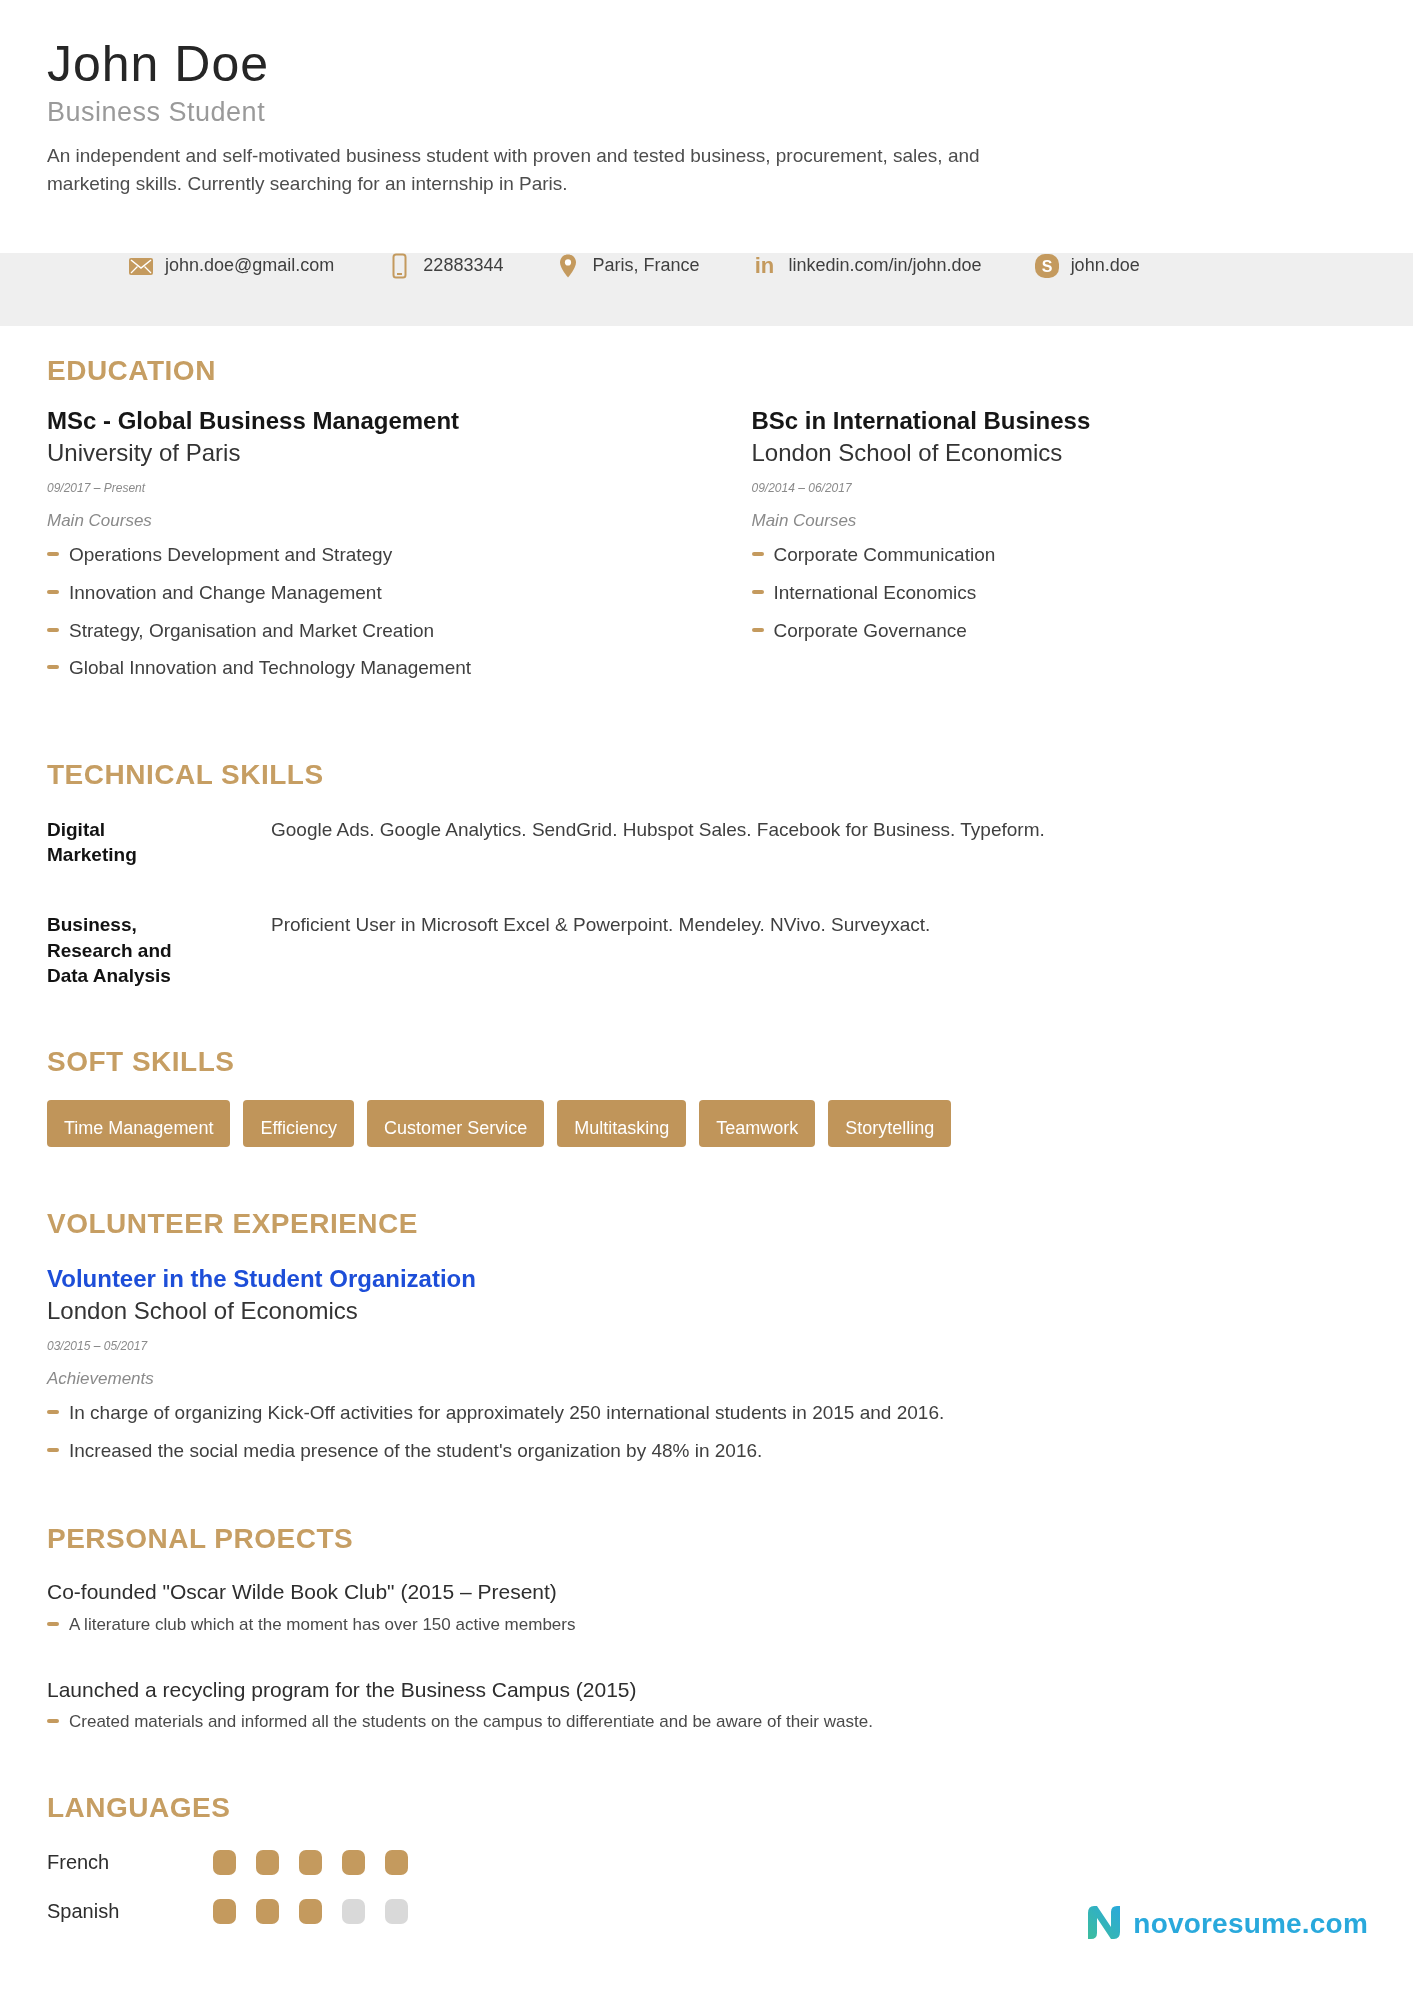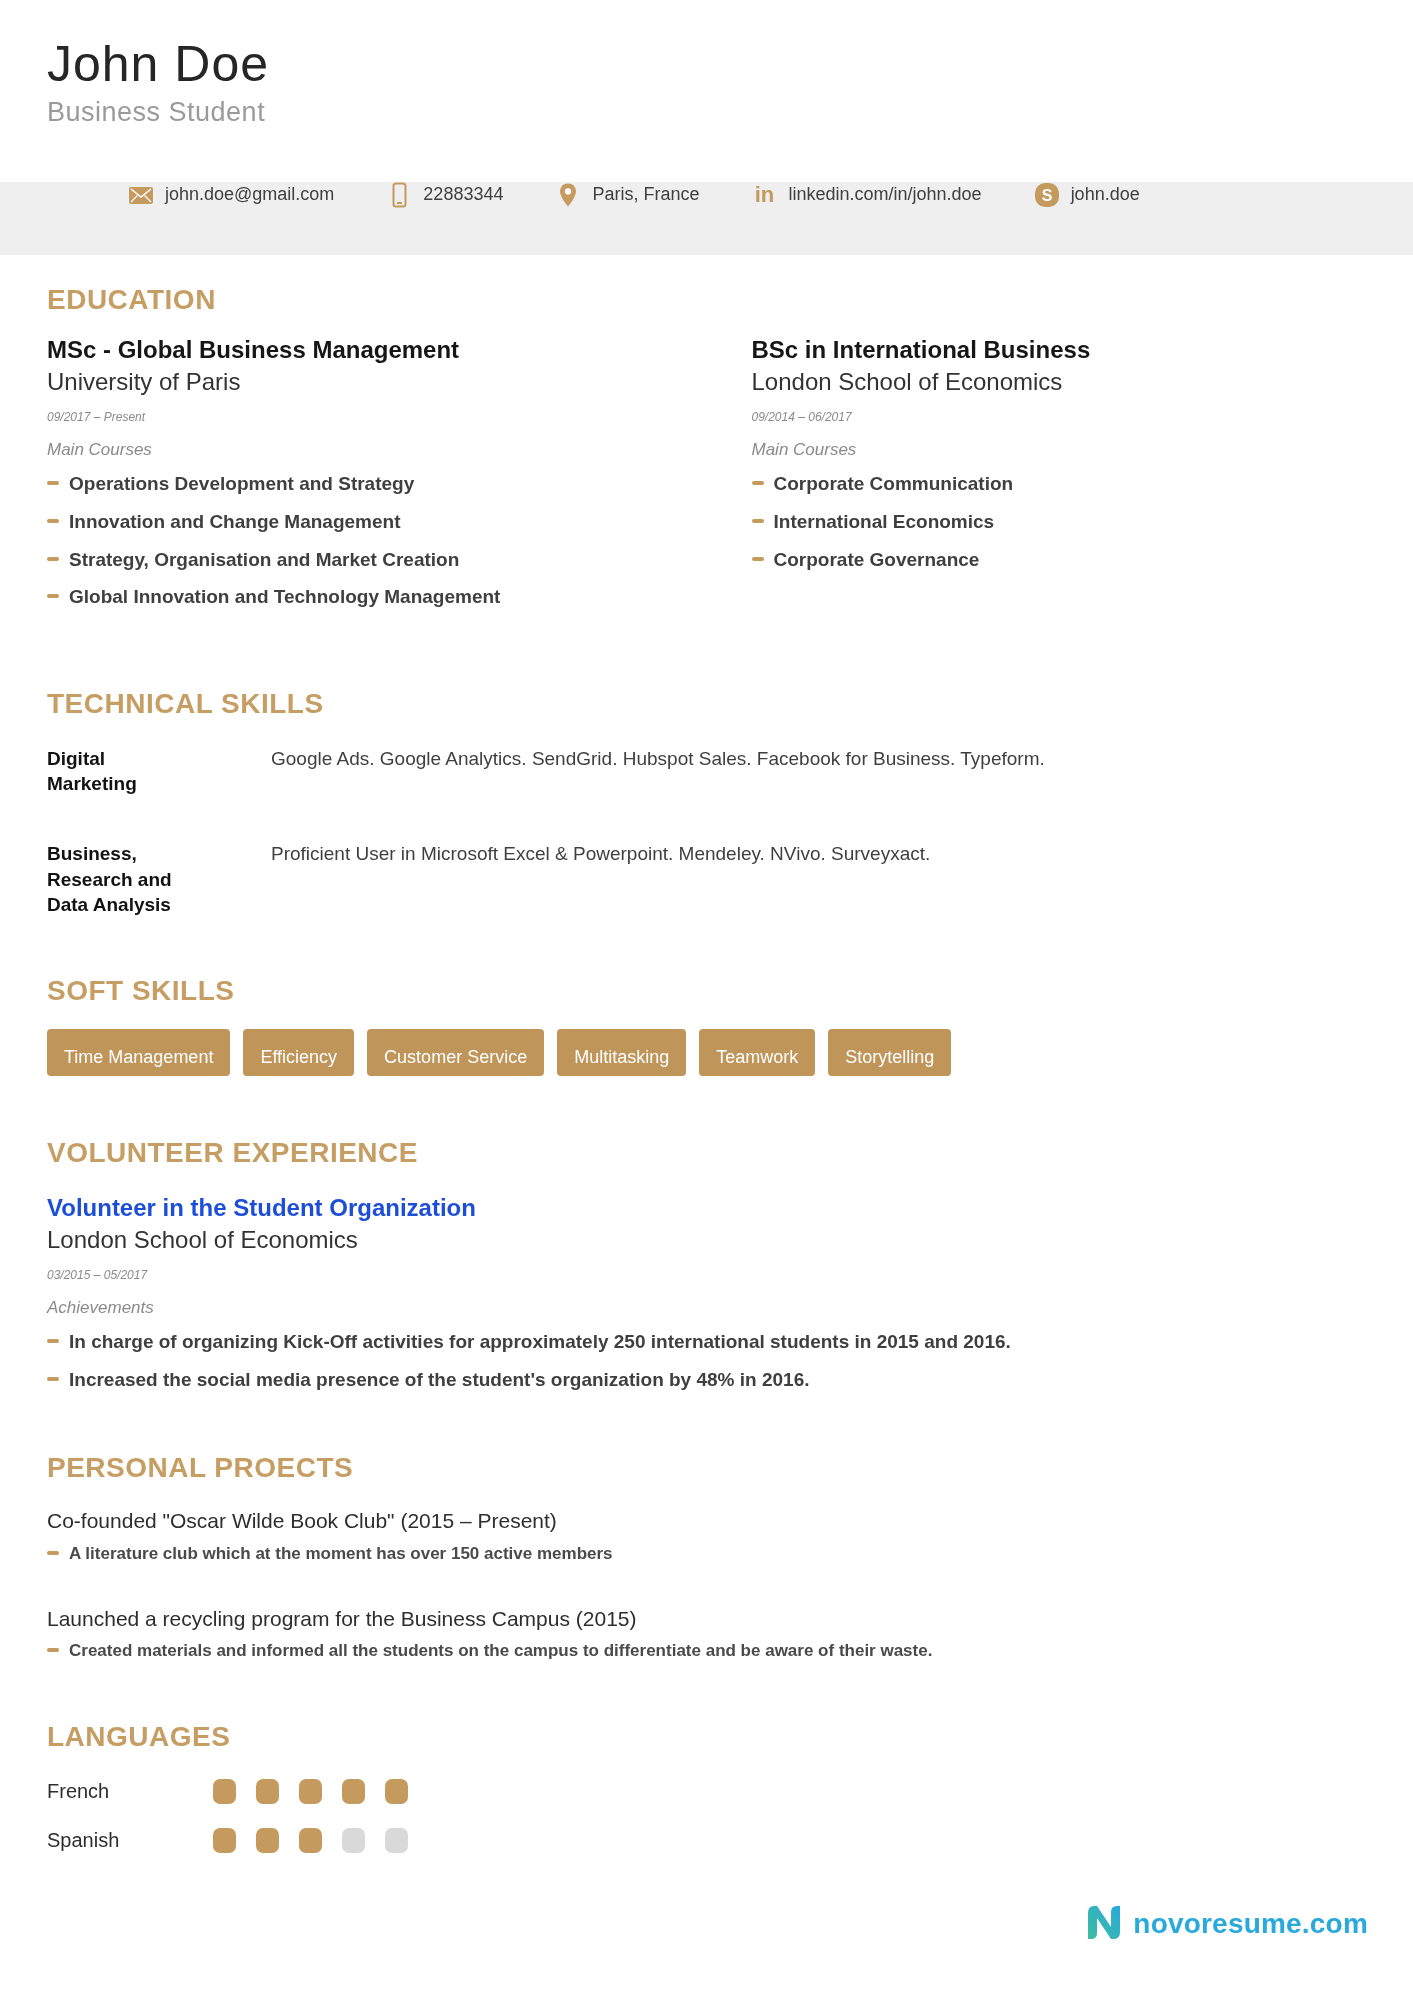--- a/index.html
+++ b/index.html
@@ -33,21 +33,21 @@
   }
 
   
   .education { margin-top:30px; }
   .edu-grid { display:grid; grid-template-columns:1fr 1fr; column-gap:90px; margin-top:20px; }
   .degree { font-size:24px; font-weight:700; color:#161616; line-height:1.25; }
   .school { font-size:24px; font-weight:300; color:#333333; line-height:1.25; margin-top:2px; }
   .dates { font-size:12px; font-style:italic; color:#8a8a8a; margin-top:13px; font-weight:300; }
   .courses-label { font-size:17px; font-style:italic; color:#8a8a8a; margin-top:16px; font-weight:300; }
   .bullet-list { list-style:none; margin-top:12px; }
-  .bullet-list li { display:flex; align-items:flex-start; gap:10px; font-size:19px; color:#3f3f3f; font-weight:700; margin-bottom:13px; line-height:1.3; }
+  .bullet-list li { display:flex; align-items:flex-start; gap:10px; font-size:19px; color:#3f3f3f; font-weight:400; margin-bottom:13px; line-height:1.3; }
   .dash { flex:0 0 12px; height:4px; background:#c49a5e; border-radius:2px; margin-top:9px; }
 
   
   .tech { margin-top:66px; }
   .tech-grid { display:grid; grid-template-columns:152px 1fr; column-gap:72px; row-gap:44px; margin-top:26px; }
   .tech-label { font-size:19px; font-weight:700; color:#121212; line-height:1.35; }
   .tech-value { font-size:19px; color:#3f3f3f; font-weight:300; line-height:1.4; }
 
   
   .soft { margin-top:58px; }
@@ -87,20 +87,21 @@
   .brand-text { font-size:28px; font-weight:700; color:#29a9dc; letter-spacing:0.2px; }
 </style>
 </head>
 <body>
 
 <div class="page">
 
   <div class="inner header">
     <div class="name">John Doe</div>
     <div class="job-title">Business Student</div>
+    <div class="summary">An independent and self-motivated business student with proven and tested business, procurement, sales, and marketing skills. Currently searching for an internship in Paris.</div>
   </div>
 
   <div class="contact-bar">
     <div class="contact-item">
       <span class="cicon">
         <svg width="26" height="26" viewBox="0 0 26 26">
             <rect x="1" y="5" width="24" height="17" rx="2" fill="#c49a5e"></rect>
             <polyline points="3,7 13,15 23,7" fill="none" stroke="#ffffff" stroke-width="1.6"></polyline>
             <line x1="3" y1="20" x2="9.5" y2="13.5" stroke="#ffffff" stroke-width="1.2"></line>
             <line x1="23" y1="20" x2="16.5" y2="13.5" stroke="#ffffff" stroke-width="1.2"></line>

